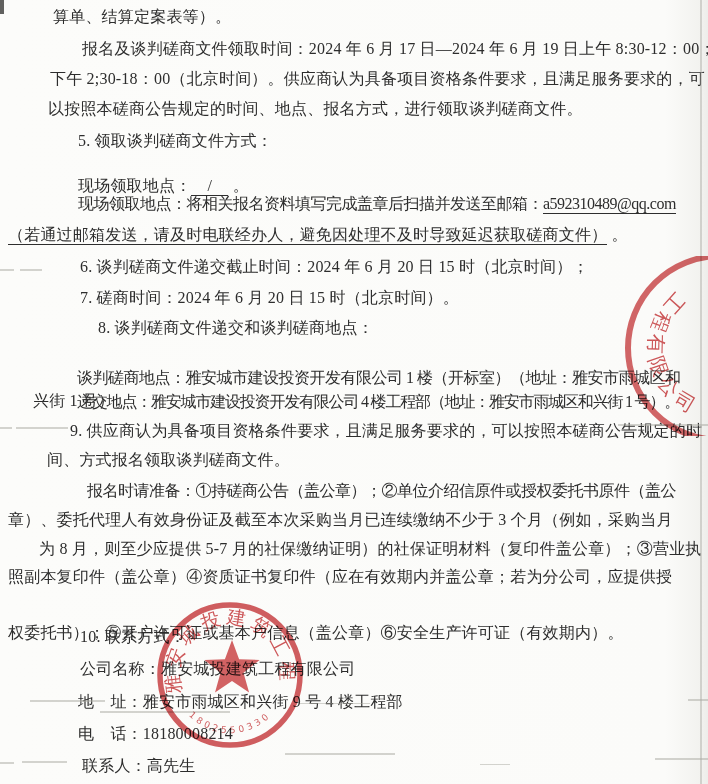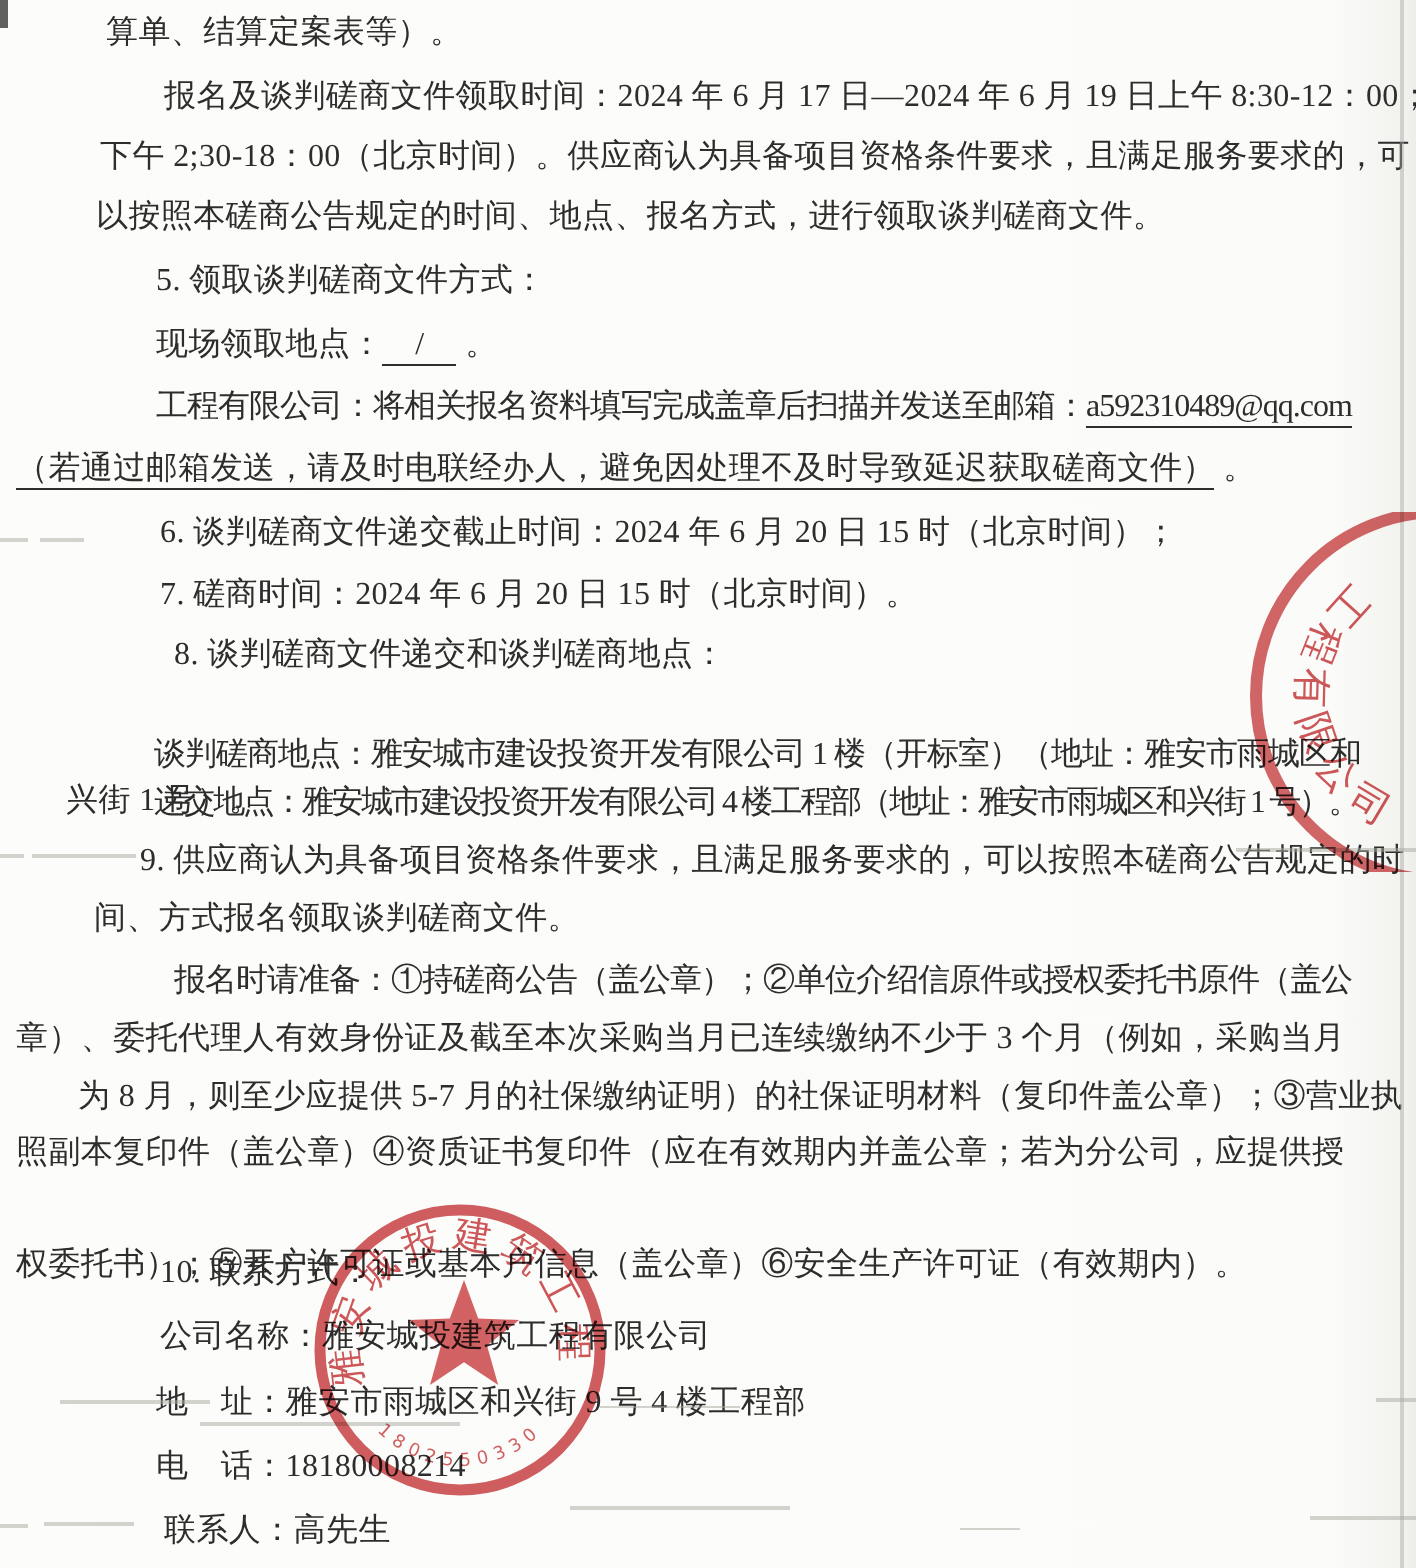--- a/index.html
+++ b/index.html
@@ -31,26 +31,26 @@
 <body>
 
 <div id="page">
 
   <div id="text-layer">
       <div class="line" style="left: 53px; top: 6px; text-align: right;"><span>算单、结算定案表等）。</span></div>
       <div class="line" style="left: 82px; top: 38px;"><span>报名及谈判磋商文件领取时间：2024 年 6 月 17 日—2024 年 6 月 19 日上午 8:30-12：00；</span></div>
       <div class="line" style="left: 50px; top: 68px;"><span>下午 2;30-18：00（北京时间）。供应商认为具备项目资格条件要求，且满足服务要求的，可</span></div>
       <div class="line" style="left: 48px; top: 98px;"><span>以按照本磋商公告规定的时间、地点、报名方式，进行领取谈判磋商文件。</span></div>
       <div class="line" style="left: 78px; top: 130px;"><span>5. 领取谈判磋商文件方式：</span></div>
-      <div class="line" style="left: 78px; top: 162px;"><span>现场领取地点：</span><span class="u">　/　</span><span> 。</span></div>
-      <div class="line t1" style="left: 78px; top: 193px;"><span>工程有限公司：将相关报名资料填写完成盖章后扫描并发送至邮箱：</span><span class="u">a592310489@qq.com</span></div>
+      <div class="line" style="left: 78px; top: 175px;"><span>现场领取地点：</span><span class="u">　/　</span><span> 。</span></div>
+      <div class="line t1" style="left: 78px; top: 193px;"><span>现场领取地点：将相关报名资料填写完成盖章后扫描并发送至邮箱：</span><span class="u">a592310489@qq.com</span></div>
       <div class="line" style="left: 8px; top: 224px;"><span class="u">（若通过邮箱发送，请及时电联经办人，避免因处理不及时导致延迟获取磋商文件）</span><span> 。</span></div>
       <div class="line" style="left: 80px; top: 256px;"><span>6. 谈判磋商文件递交截止时间：2024 年 6 月 20 日 15 时（北京时间）；</span></div>
       <div class="line" style="left: 80px; top: 287px;"><span>7. 磋商时间：2024 年 6 月 20 日 15 时（北京时间）。</span></div>
-      <div class="line" style="left: 87px; top: 317px;"><span>8. 谈判磋商文件递交和谈判磋商地点：</span></div>
+      <div class="line" style="left: 98px; top: 317px;"><span>8. 谈判磋商文件递交和谈判磋商地点：</span></div>
       <div class="line t2" style="left: 77px; top: 344px; margin-top: 47px;"><span>递交地点：雅安城市建设投资开发有限公司 4 楼工程部（地址：雅安市雨城区和兴街 1 号）。</span></div>
       <div class="line t1" style="left: 77px; top: 367px; text-align: right;"><span>谈判磋商地点：雅安城市建设投资开发有限公司 1 楼（开标室）（地址：雅安市雨城区和</span></div>
       <div class="line" style="left: 33px; top: 390px;"><span>兴街 1 号）。</span></div>
       <div class="line" style="left: 70px; top: 420px;"><span>9. 供应商认为具备项目资格条件要求，且满足服务要求的，可以按照本磋商公告规定的时</span></div>
       <div class="line" style="left: 47px; top: 449px;"><span>间、方式报名领取谈判磋商文件。</span></div>
       <div class="line t1" style="left: 87px; top: 480px;"><span>报名时请准备：①持磋商公告（盖公章）；②单位介绍信原件或授权委托书原件（盖公</span></div>
       <div class="line" style="left: 8px; top: 509px;"><span>章）、委托代理人有效身份证及截至本次采购当月已连续缴纳不少于 3 个月（例如，采购当月</span></div>
       <div class="line" style="left: 10px; top: 538px; margin-left: 29px;"><span>为 8 月，则至少应提供 5-7 月的社保缴纳证明）的社保证明材料（复印件盖公章）；③营业执</span></div>
       <div class="line" style="left: 8px; top: 566px;"><span>照副本复印件（盖公章）④资质证书复印件（应在有效期内并盖公章；若为分公司，应提供授</span></div>
       <div class="line" style="left: 8px; top: 595px; margin-top: 27px;"><span>权委托书）；⑤开户许可证或基本户信息（盖公章）⑥安全生产许可证（有效期内）。</span></div>

